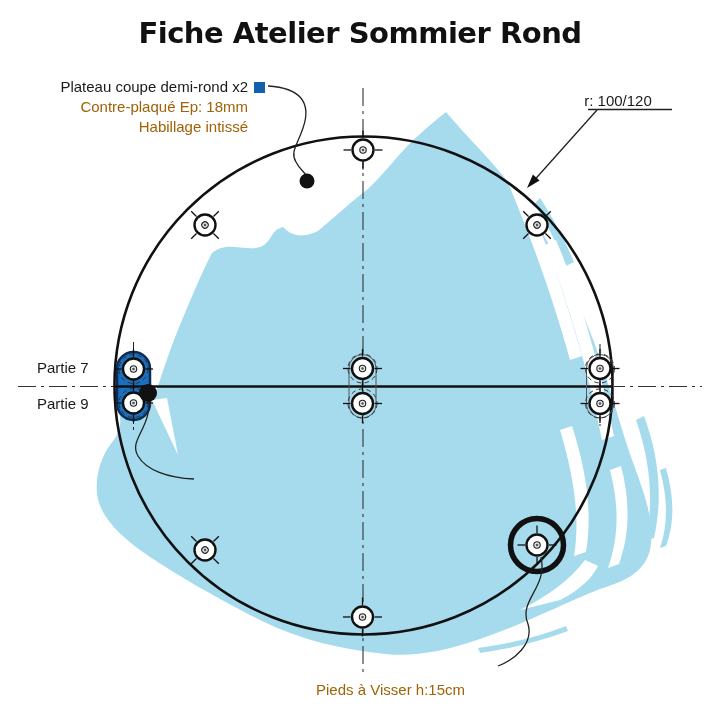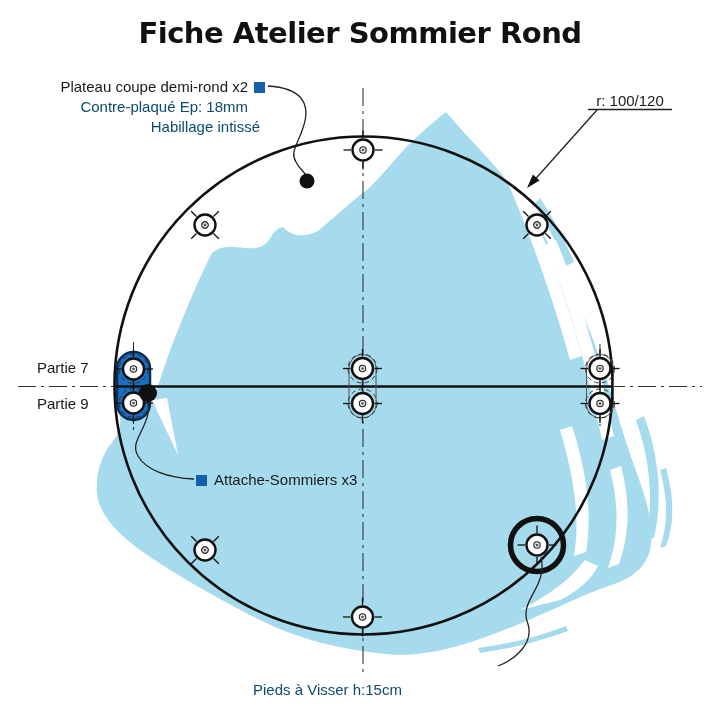--- a/index.html
+++ b/index.html
@@ -3,21 +3,21 @@
 <meta charset="utf-8">
 <style>
   html,body{margin:0;padding:0;background:#fff;}
   .sheet{position:relative;width:720px;height:720px;background:#fff;overflow:hidden;
          font-family:"Liberation Sans",sans-serif;}
   .title{position:absolute;top:16px;left:0;width:100%;text-align:center;
          font-family:"DejaVu Sans",sans-serif;font-weight:700;font-size:29px;
          letter-spacing:-0.5px;color:#111;}
   .diagram{position:absolute;left:0;top:0;}
   .lbl{position:absolute;font-size:15px;color:#1a1a1a;line-height:20px;white-space:nowrap;}
-  .blu{color:#0c4a6e;}
+  .blu{color:#a16207;}
   .marker{display:inline-block;vertical-align:-1px;}
   .mk-after{margin-left:6px;}
   .mk-before{margin-right:7px;}
 </style>
 </head>
 <body>
 
 <div class="sheet">
 
   <svg class="diagram" width="720" height="720" viewBox="0 0 720 720">
@@ -195,29 +195,24 @@
 
   <div class="title">Fiche Atelier Sommier Rond</div>
 
   <div class="lbl" style="left:34px;top:77px;width:231px;text-align:right">
     <div>
       <span>Plateau coupe demi-rond x2</span><svg class="marker mk-after" width="11" height="11">
           <rect width="11" height="11" fill="#1460ad"></rect>
         </svg>
     </div>
     <div class="blu" style="margin-right:17px">Contre-plaqué Ep: 18mm</div>
-    <div class="blu" style="margin-right:5px">Habillage intissé</div>
+    <div class="blu" style="margin-right:17px">Habillage intissé</div>
   </div>
 
-  <div class="lbl" style="left:588px;top:91px;width:84px;text-align:center">r: 100/120</div>
+  <div class="lbl" style="left:576px;top:91px;width:84px;text-align:center">r: 100/120</div>
 
   <div class="lbl" style="left:37px;top:358px">Partie 7</div>
   <div class="lbl" style="left:37px;top:394px">Partie 9</div>
 
-  <div class="lbl" style="left:196px;top:470px">
-    <svg class="marker mk-before" width="11" height="11">
-        <rect width="11" height="11" fill="#1460ad"></rect>
-      </svg><span>Attache-Sommiers x3</span>
-  </div>
-
-  <div class="lbl blu" style="left:253px;top:680px;width:212px;text-align:left">Pieds à Visser h:15cm</div>
+
+  <div class="lbl blu" style="left:253px;top:680px;width:212px;text-align:right">Pieds à Visser h:15cm</div>
 
 </div>
 
 </body></html>

